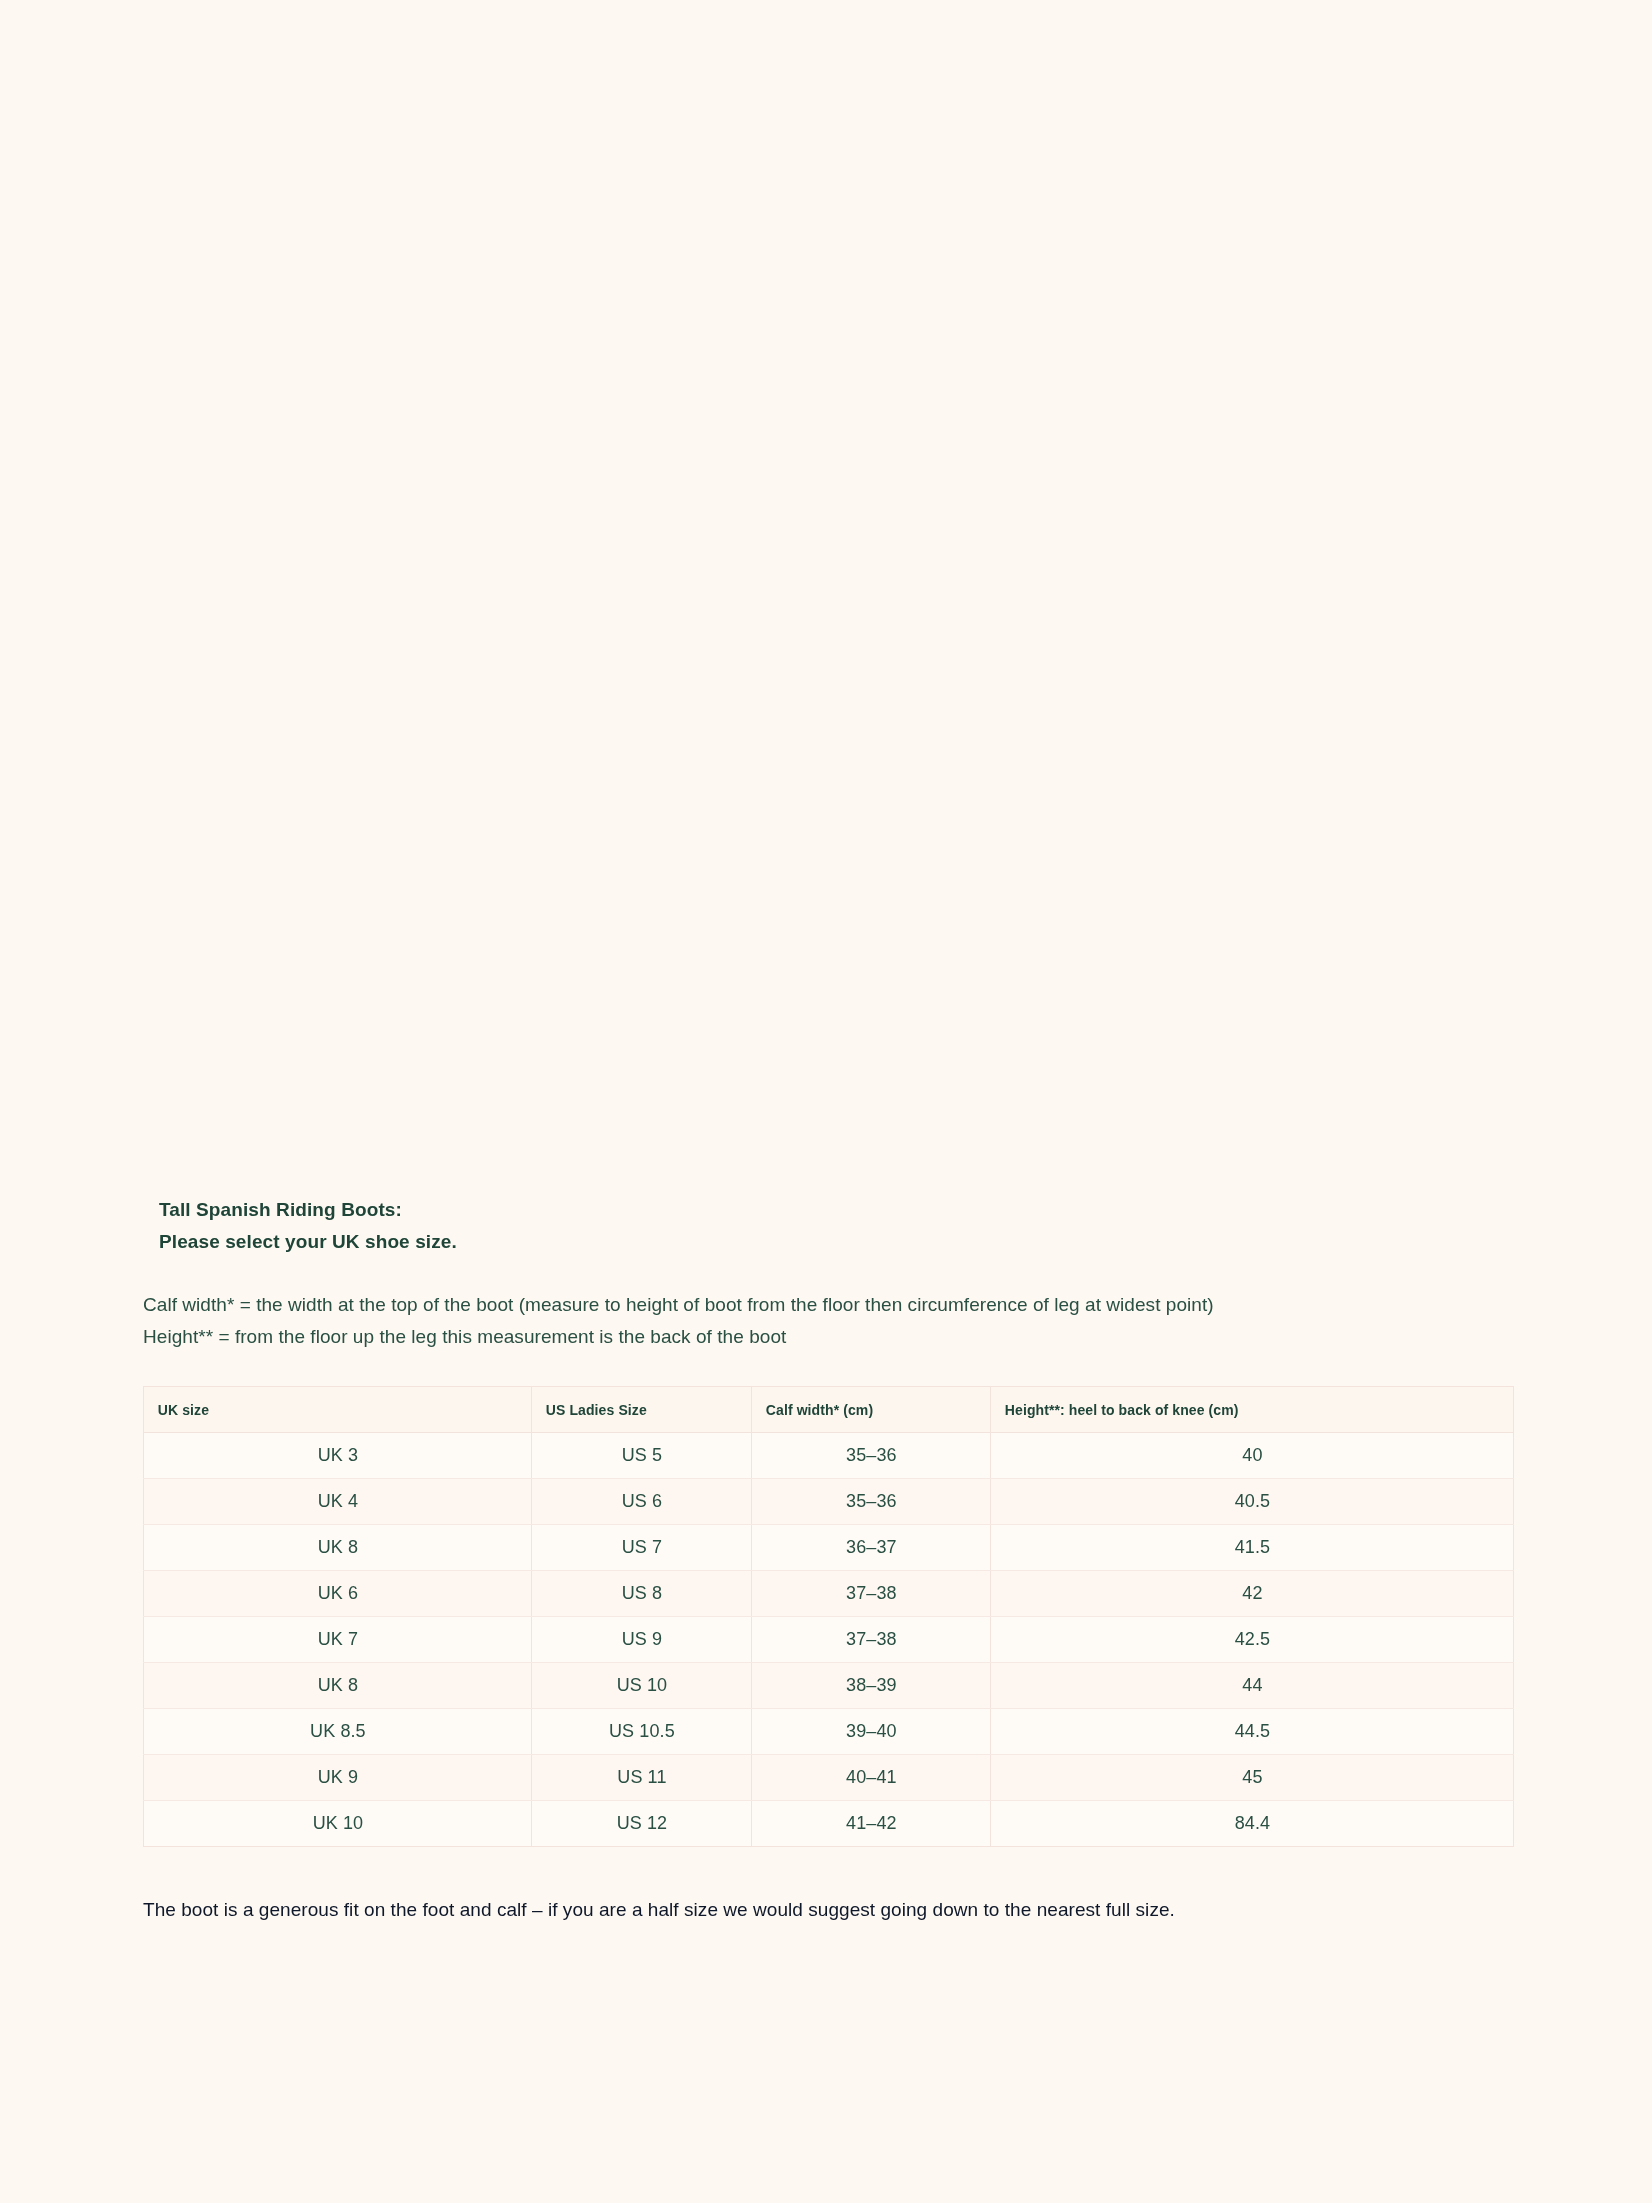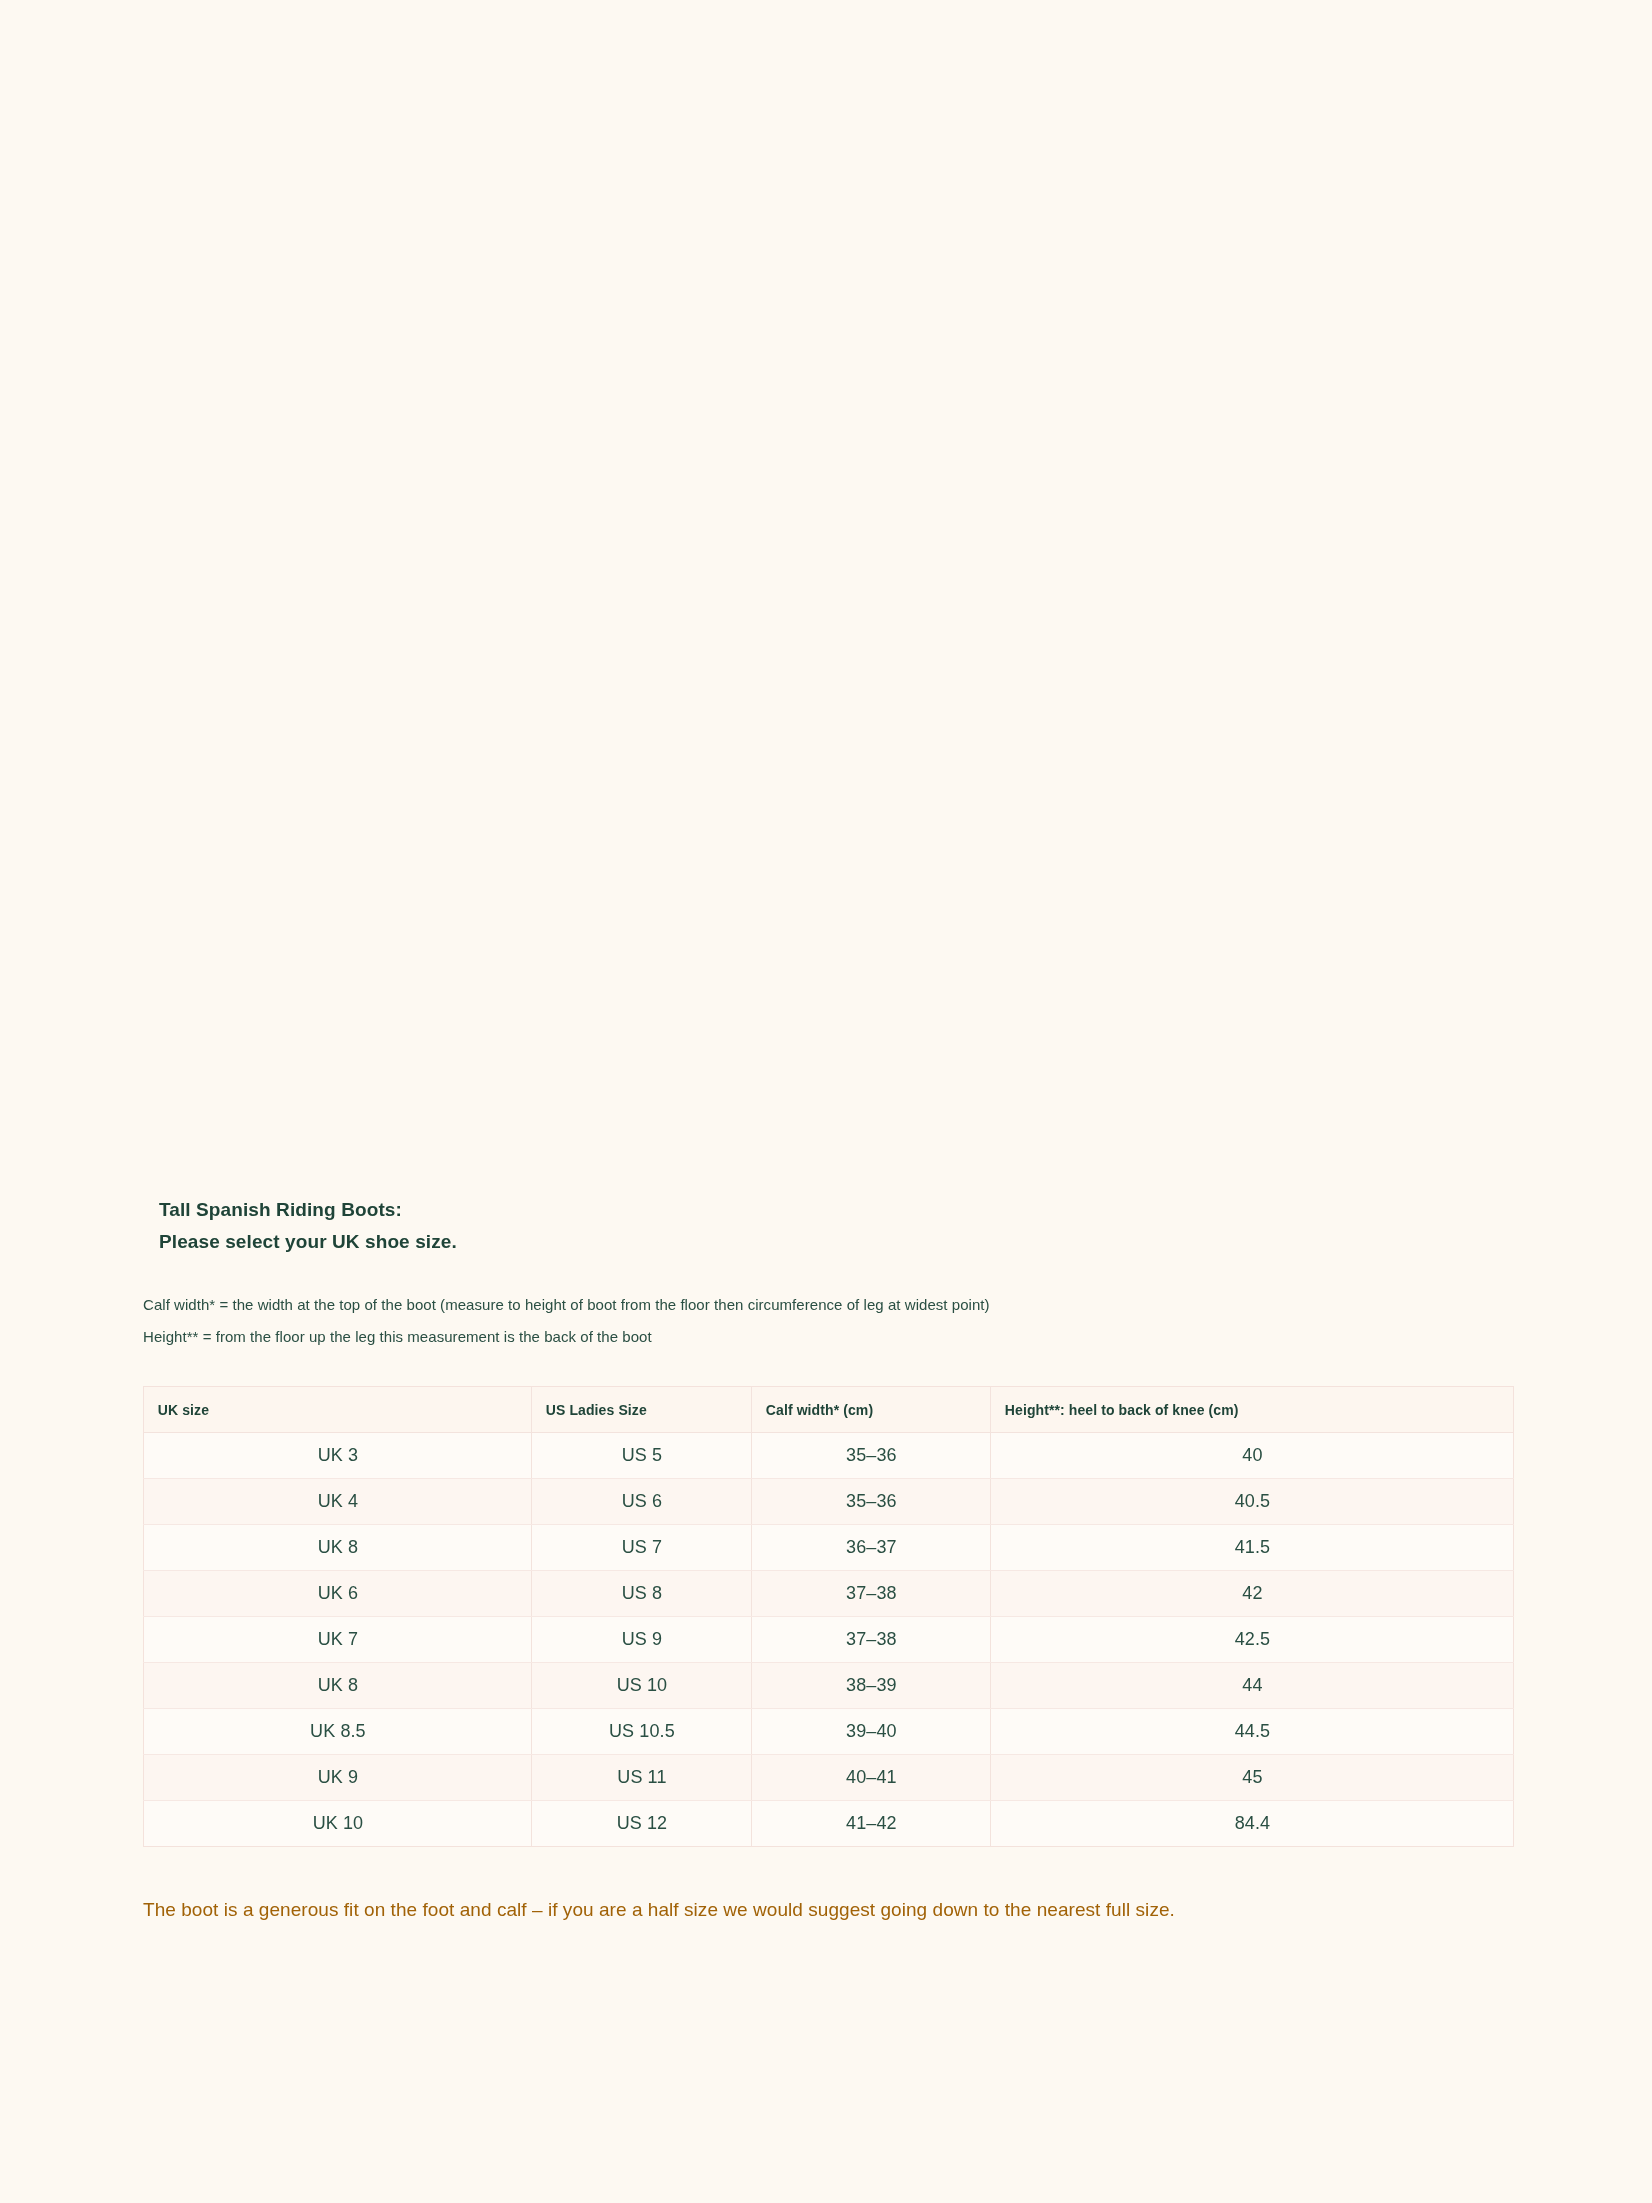--- a/index.html
+++ b/index.html
@@ -41,21 +41,21 @@
     line-height: 32px;
     color: #1f4438;
     letter-spacing: 0.1px;
   }
 
   .note-block {
     margin: 0 0 33px 0;
   }
 
   .note-line {
-    font-size: 15px;
+    font-size: 19px;
     font-weight: 400;
     line-height: 32px;
     color: #2a4f43;
     letter-spacing: 0.05px;
   }
 
   
   table.size-table {
     width: 1370px;
     border-collapse: collapse;
@@ -98,21 +98,21 @@
 
   table.size-table tbody tr:nth-child(odd)  { background: #fefbf7; }
   table.size-table tbody tr:nth-child(even) { background: #fdf6f1; }
   table.size-table tbody tr:last-child td { border-bottom: none; }
 
   .footnote {
     margin-top: 48px;
     font-size: 19px;
     font-weight: 400;
     line-height: 29px;
-    color: #a16207;
+    color: #0f172a;
     letter-spacing: 0.05px;
   }
 </style>
 </head>
 <body>
 
 <div class="page">
 
   <div class="content">
 

